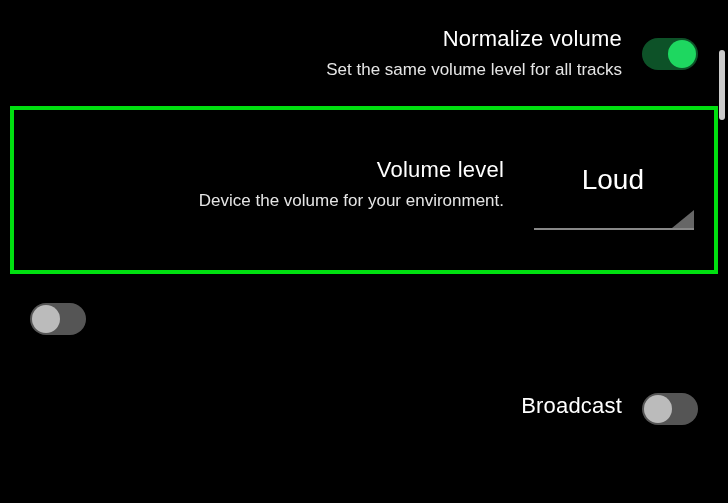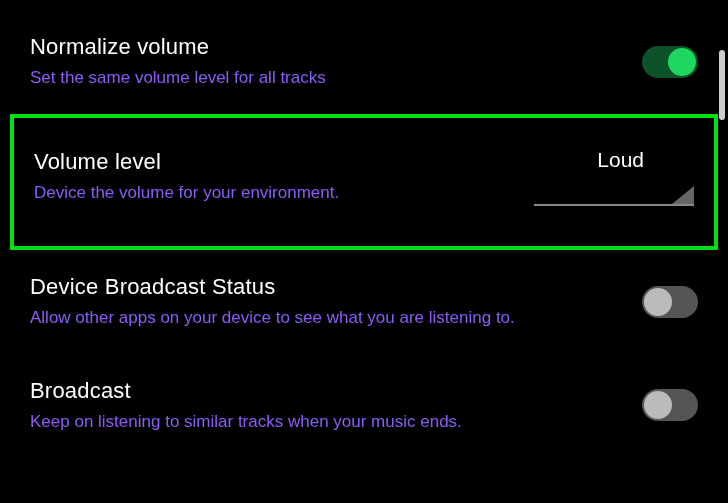--- a/index.html
+++ b/index.html
@@ -9,42 +9,43 @@
     }
     body {
       background: #000;
       font-family: -apple-system, BlinkMacSystemFont, "Segoe UI", Helvetica, Arial, sans-serif;
       width: 728px;
       height: 503px;
       overflow: hidden;
       position: relative;
     }
     .settings-list {
-      padding: 10px 0;
+      padding: 2px 0;
+      text-align: right;
     }
     .setting-row {
       display: flex;
       align-items: center;
       justify-content: space-between;
       padding: 24px 30px;
       min-height: 90px;
     }
     .setting-text {
       flex: 1;
       padding-right: 20px;
     }
     .setting-title {
       color: #fff;
       font-size: 22px;
       font-weight: 400;
       margin-bottom: 6px;
       letter-spacing: 0.2px;
     }
     .setting-description {
-      color: #8b5cf6;
+      color: #e5e5e5;
       font-size: 17px;
       font-weight: 300;
       line-height: 1.4;
     }
     .toggle {
       width: 56px;
       height: 32px;
       border-radius: 16px;
       position: relative;
       flex-shrink: 0;
@@ -68,34 +69,34 @@
       height: 28px;
       border-radius: 50%;
       position: absolute;
       top: 2px;
     }
     .highlighted-row {
       border: 4px solid #00e010;
       margin: 0 10px;
       padding: 30px 20px 40px 20px;
       position: relative;
-      gap: 47px;
     }
     .volume-level-control {
       display: flex;
       flex-direction: column;
       align-items: flex-end;
       min-width: 170px;
     }
     .volume-level-value {
       color: #fff;
-      font-size: 21px;
+      font-size: 28px;
       font-weight: 400;
       margin-bottom: 14px;
       margin-right: 50px;
+      margin-top: 24px;
     }
     .volume-slider {
       width: 160px;
       height: 20px;
       position: relative;
     }
     .volume-slider-line {
       position: absolute;
       bottom: 0;
       left: 0;
@@ -146,33 +147,28 @@
     <div class="volume-level-control">
       <div class="volume-level-value">Loud</div>
       <div class="volume-slider">
         <div class="volume-slider-line"></div>
         <div class="volume-slider-triangle"></div>
       </div>
     </div>
   </div>
 
   <div class="setting-row">
-    <div class="setting-text">
-      <div class="setting-title">Device Broadcast Status</div>
-      <div class="setting-description">Allow other apps on your device to see what you are listening to.</div>
-    </div>
     <div class="toggle toggle-off">
       <div class="toggle-knob"></div>
     </div>
   </div>
 
   <div class="setting-row">
     <div class="setting-text">
       <div class="setting-title">Broadcast</div>
-      <div class="setting-description">Keep on listening to similar tracks when your music ends.</div>
     </div>
     <div class="toggle toggle-off">
       <div class="toggle-knob"></div>
     </div>
   </div>
 
 </div>
 
 <div class="scrollbar"></div>
 

